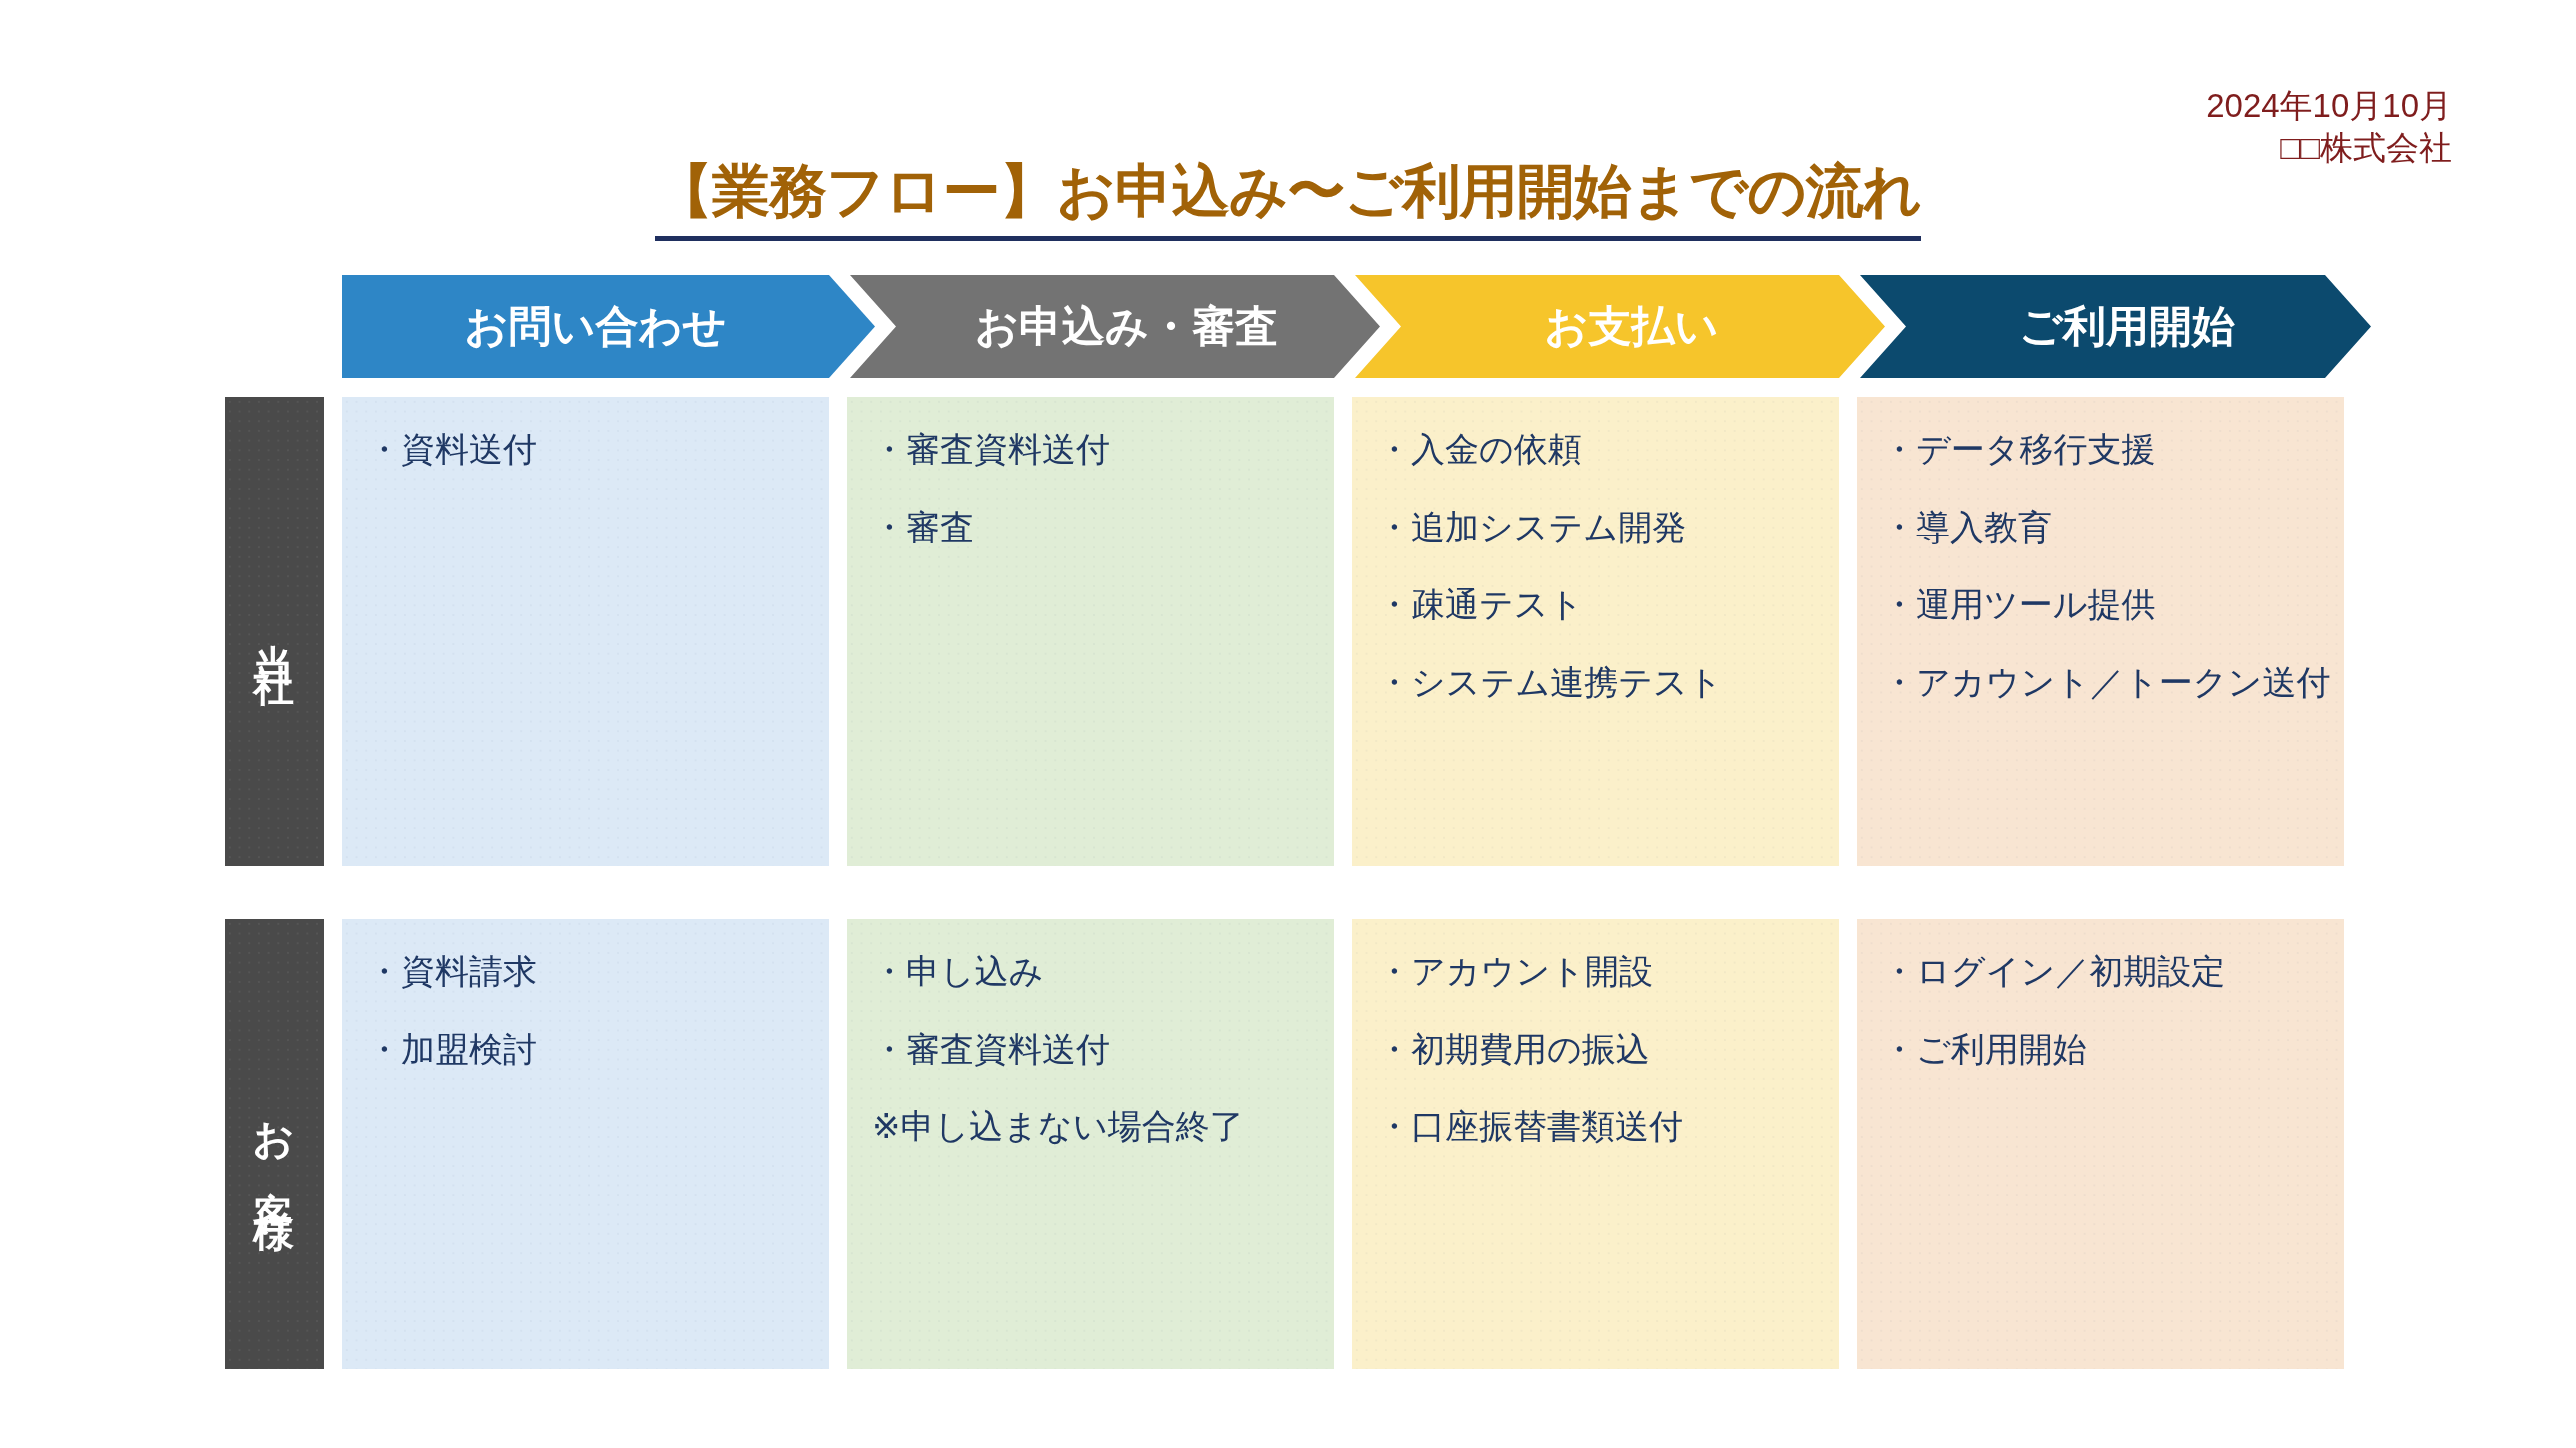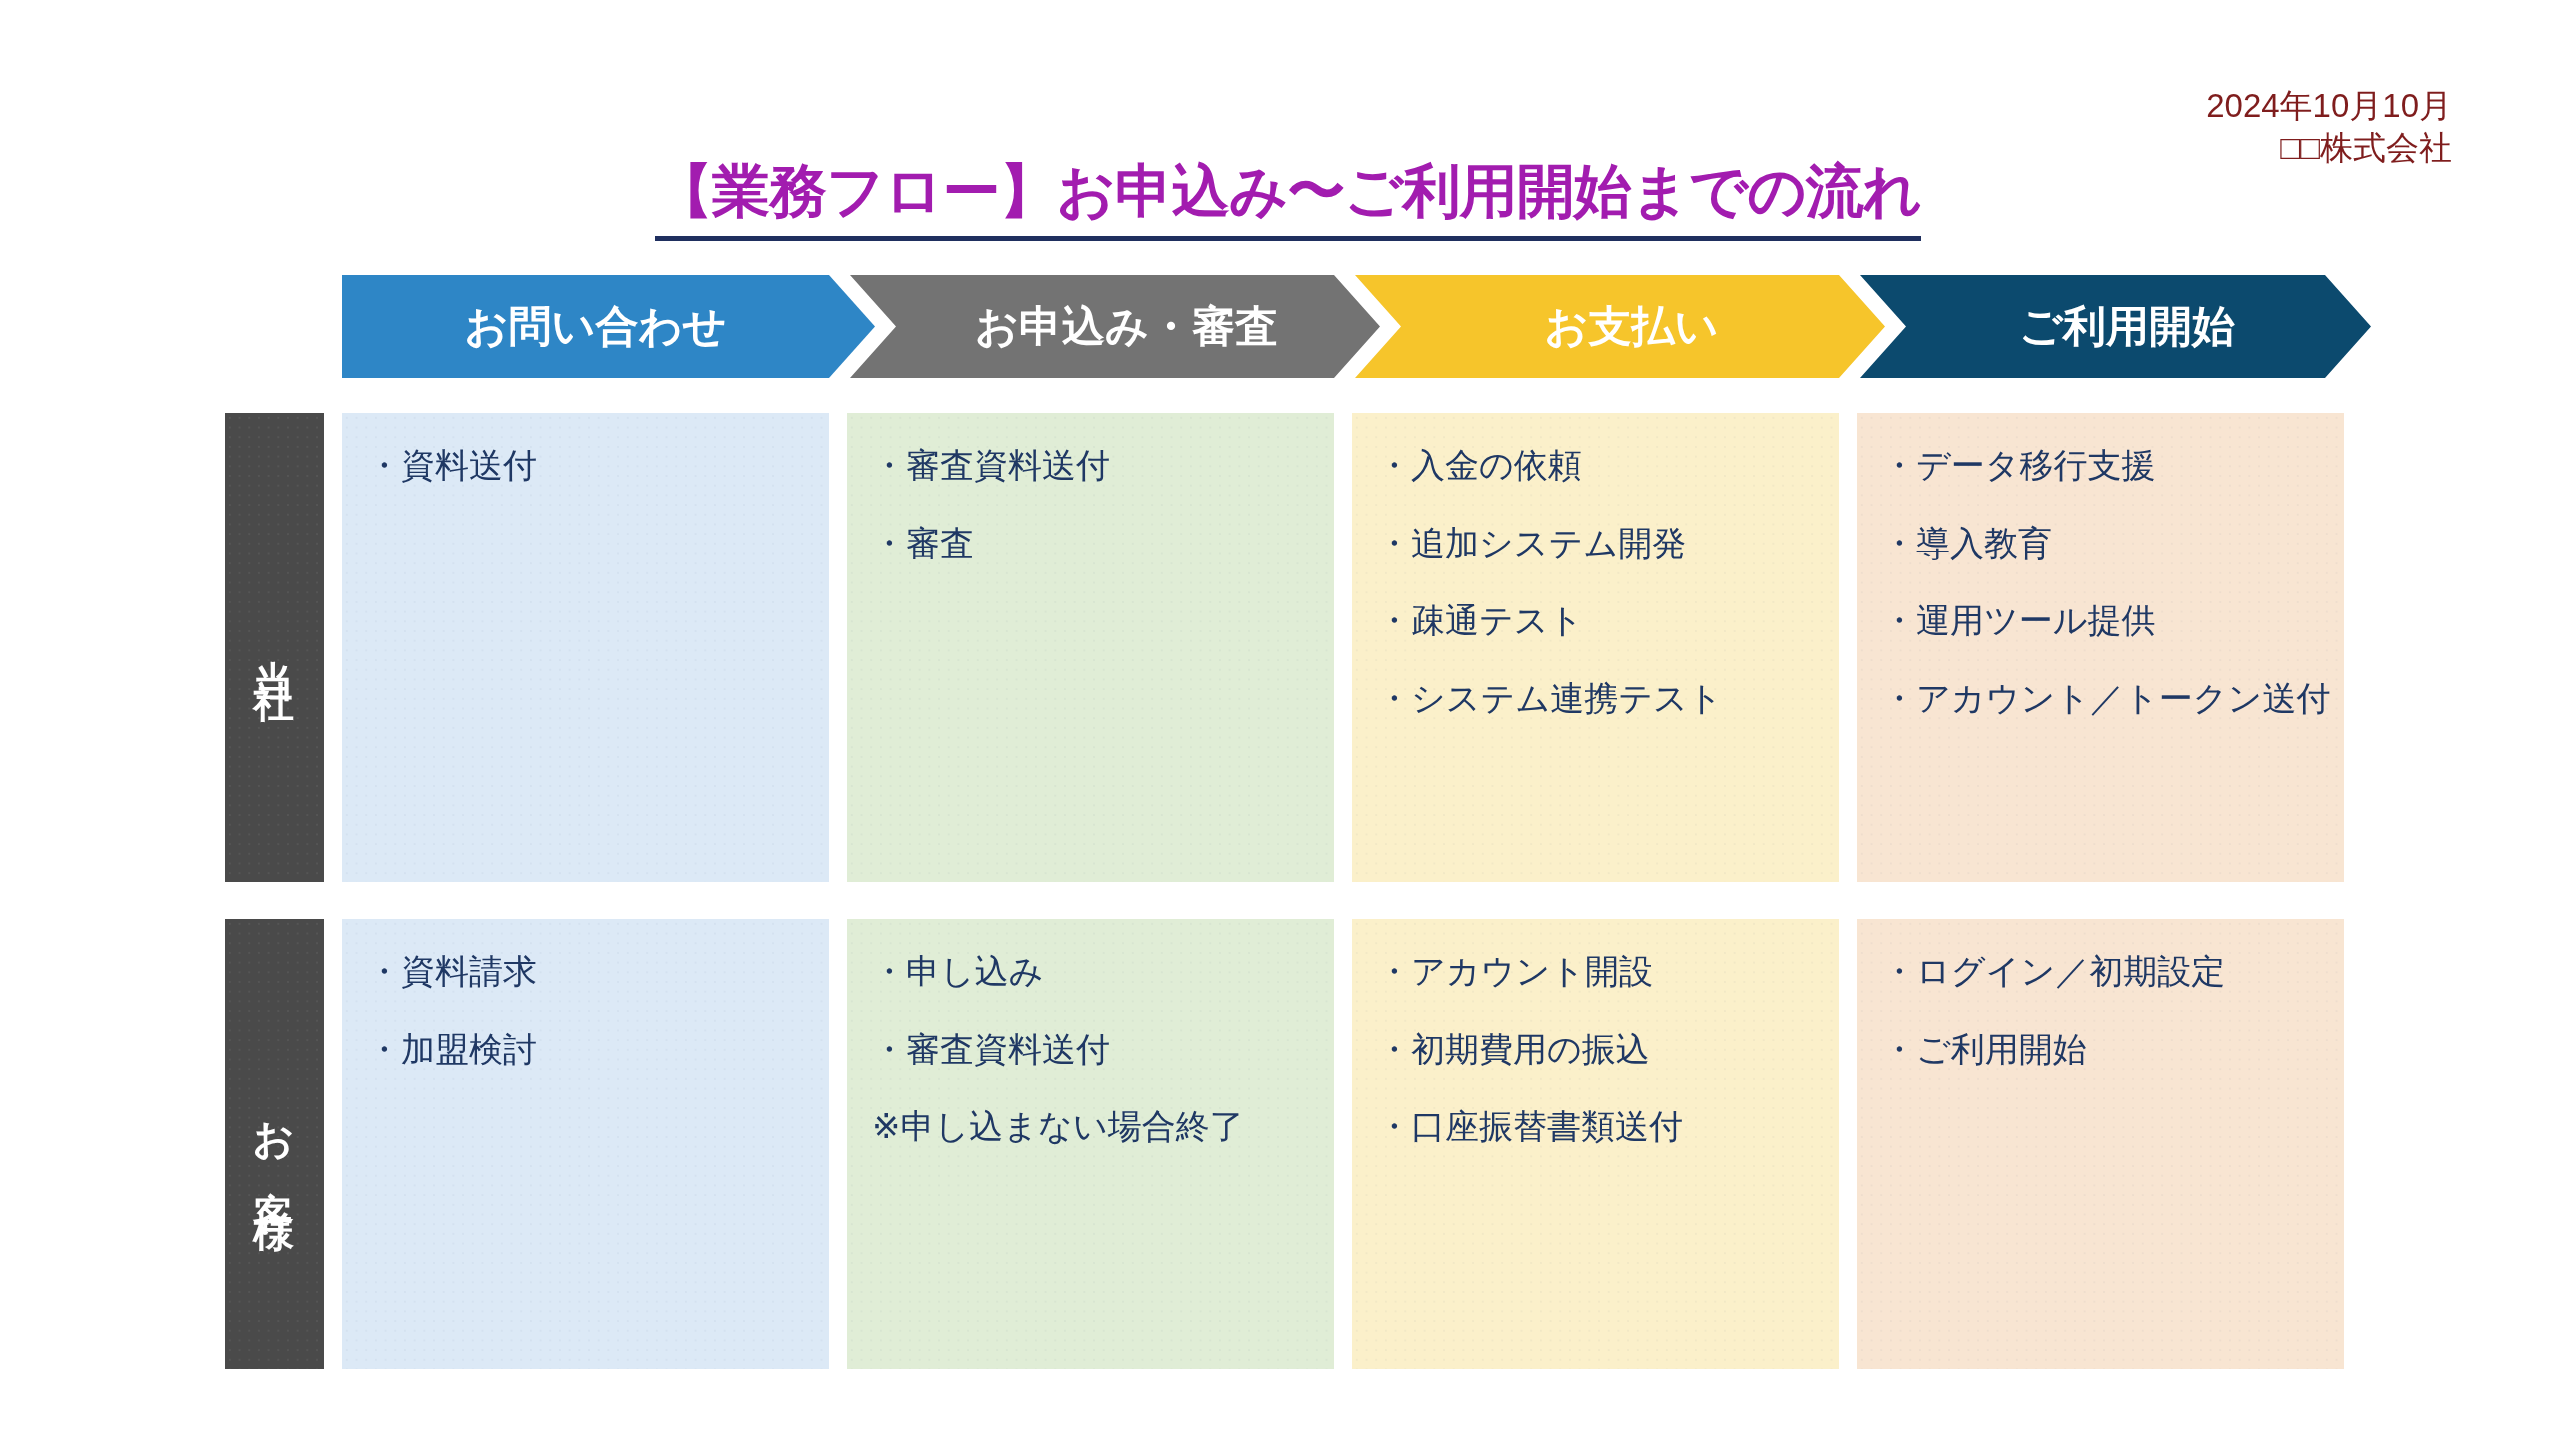--- a/index.html
+++ b/index.html
@@ -12,21 +12,21 @@
   
   .date-block{
     position:absolute;top:85px;right:124px;text-align:right;
     font-size:33px;line-height:1.26;color:#7f1d1d;
   }
 
   
   .title{
     position:absolute;top:153px;left:0;width:100%;margin:0;
     text-align:center;font-size:58px;font-weight:900;letter-spacing:-1px;
-    color:#a21caf;
+    color:#a16207;
   }
   .title-inner{
     display:inline-block;padding-bottom:4.8px;
     border-bottom:5.8px solid #1F2F5F;
   }
 
   
   .arrow{
     position:absolute;top:275px;height:103px;
     display:flex;align-items:center;justify-content:center;
@@ -49,21 +49,21 @@
   .rowlabel{
     position:absolute;left:225px;width:99px;background:#4A4A4A;
     background-image:radial-gradient(rgba(255,255,255,0.06) 1.4px,transparent 1.4px);
     background-size:9.7px 9.7px;
     display:flex;align-items:center;justify-content:center;
     color:#ffffff;font-size:41px;font-weight:600;
   }
   .rowlabel span{
     writing-mode:vertical-rl;text-orientation:upright;letter-spacing:19.3px;
   }
-  .row1{top:397px;height:469px;margin-top:16px;}
+  .row1{top:397px;height:469px;}
   .row2{top:919px;height:450px;}
 
   
   .cell{
     position:absolute;box-sizing:border-box;padding:35px 25px;
     font-size:34px;color:#1F3864;
     background-image:radial-gradient(rgba(31,56,100,0.045) 1.4px,transparent 1.4px);
     background-size:9.7px 9.7px;
   }
   .col0{left:342px;width:487px;}

